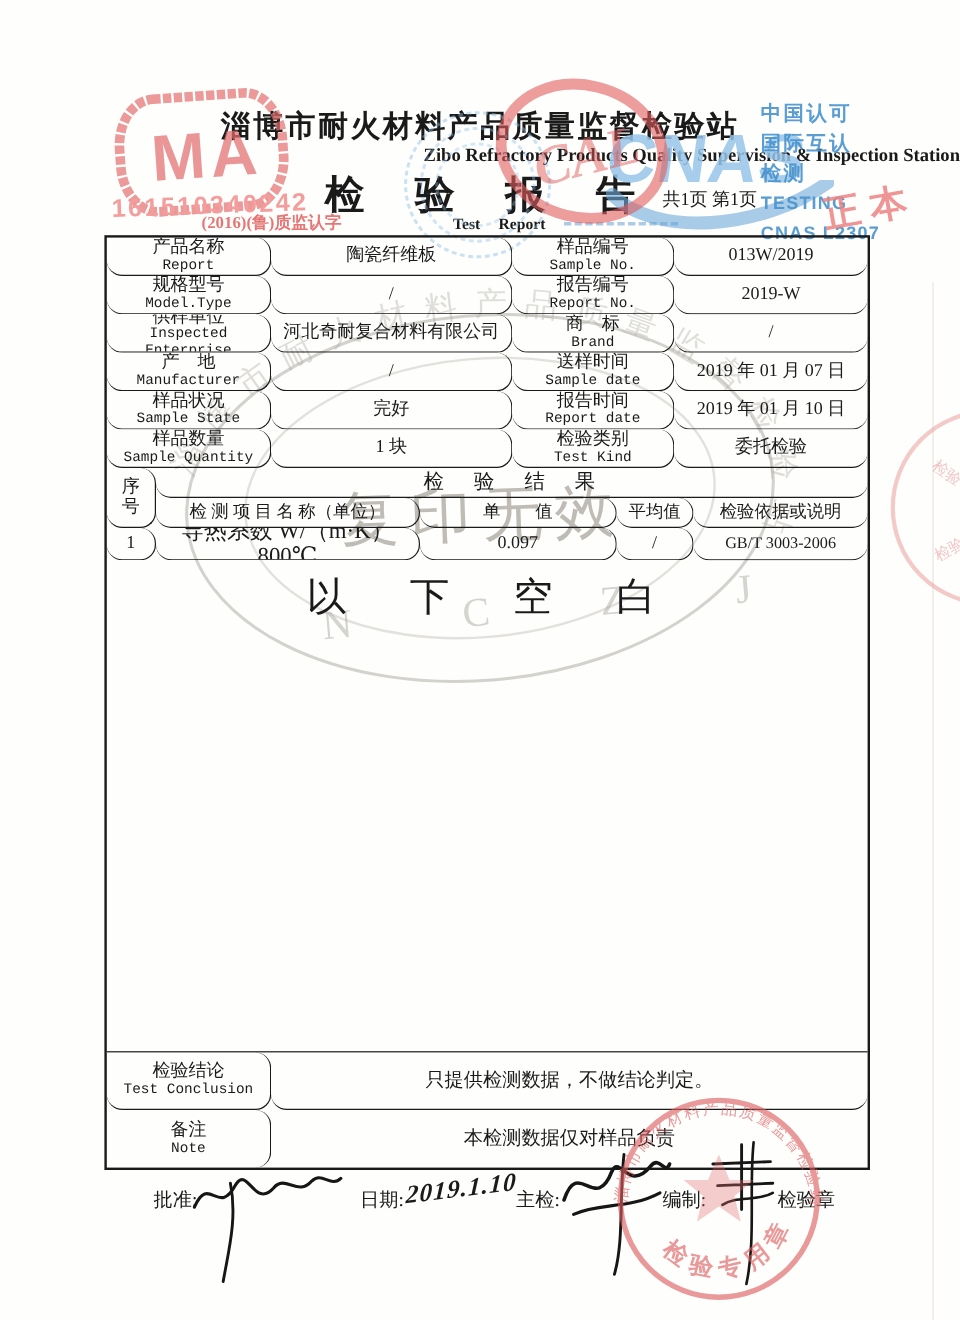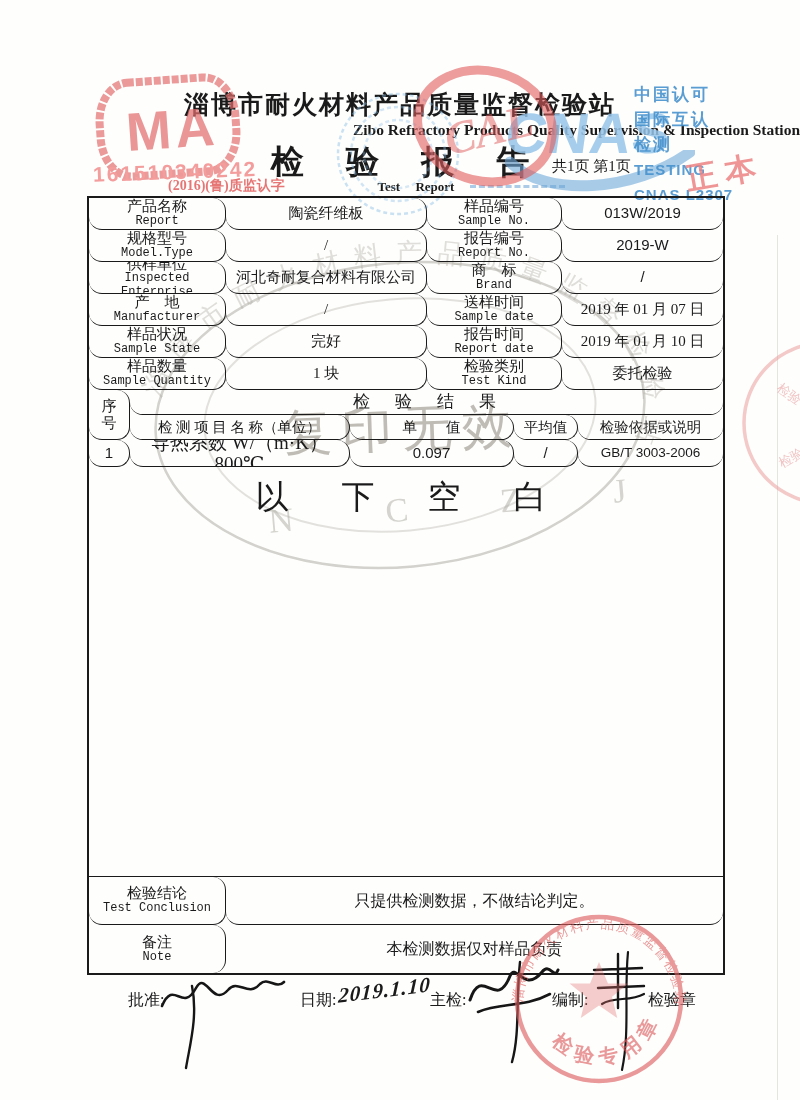--- a/index.html
+++ b/index.html
@@ -43,21 +43,21 @@
   .info-grid{grid-template-columns:137px 201px 135px 161px;grid-auto-rows:32px;}
   .res-grid{grid-template-columns:41px 220px 164px 64px 145px;grid-template-rows:25px 25px 27px;}
   .foot-grid{grid-template-columns:137px 497px;grid-auto-rows:48px;}
   .cell{border-right:1px solid #1a1a1a;border-bottom:1px solid #1a1a1a;display:flex;flex-direction:column;
     align-items:center;justify-content:center;line-height:1.12;text-align:center;overflow:hidden;border-radius:13px;}
   .noR{border-right:none;}
   .noB{border-bottom:none;}
   .cn{font-size:15px;}
   .en{font-size:12px;font-family:"Liberation Mono","DejaVu Sans Mono",monospace;}
   .val{font-size:15px;}
-  .mono{font-family:Liberation Sans, sans-serif;}
+  .mono{font-family:Liberation Serif, serif;}
   .res-title{font-size:17px;font-weight:400;letter-spacing:4px;}
   .res-head{font-size:14.5px;}
   .blank-area{height:401px;border-bottom:1px solid #1a1a1a;text-align:center;}
   .blank-note{margin-top:8px;font-size:33px;letter-spacing:10px;}
   .foot-val{font-size:16px;}
   
   .sig-row{top:972px;left:0;width:740px;height:120px;z-index:4;font-size:16px;}
   .sig-label{position:absolute;top:18px;}
   .sig-date{position:absolute;top:6px;left:338px;font-size:21px;font-weight:700;font-style:italic;
     transform:rotate(-7deg) skewX(-10deg);letter-spacing:1px;}

